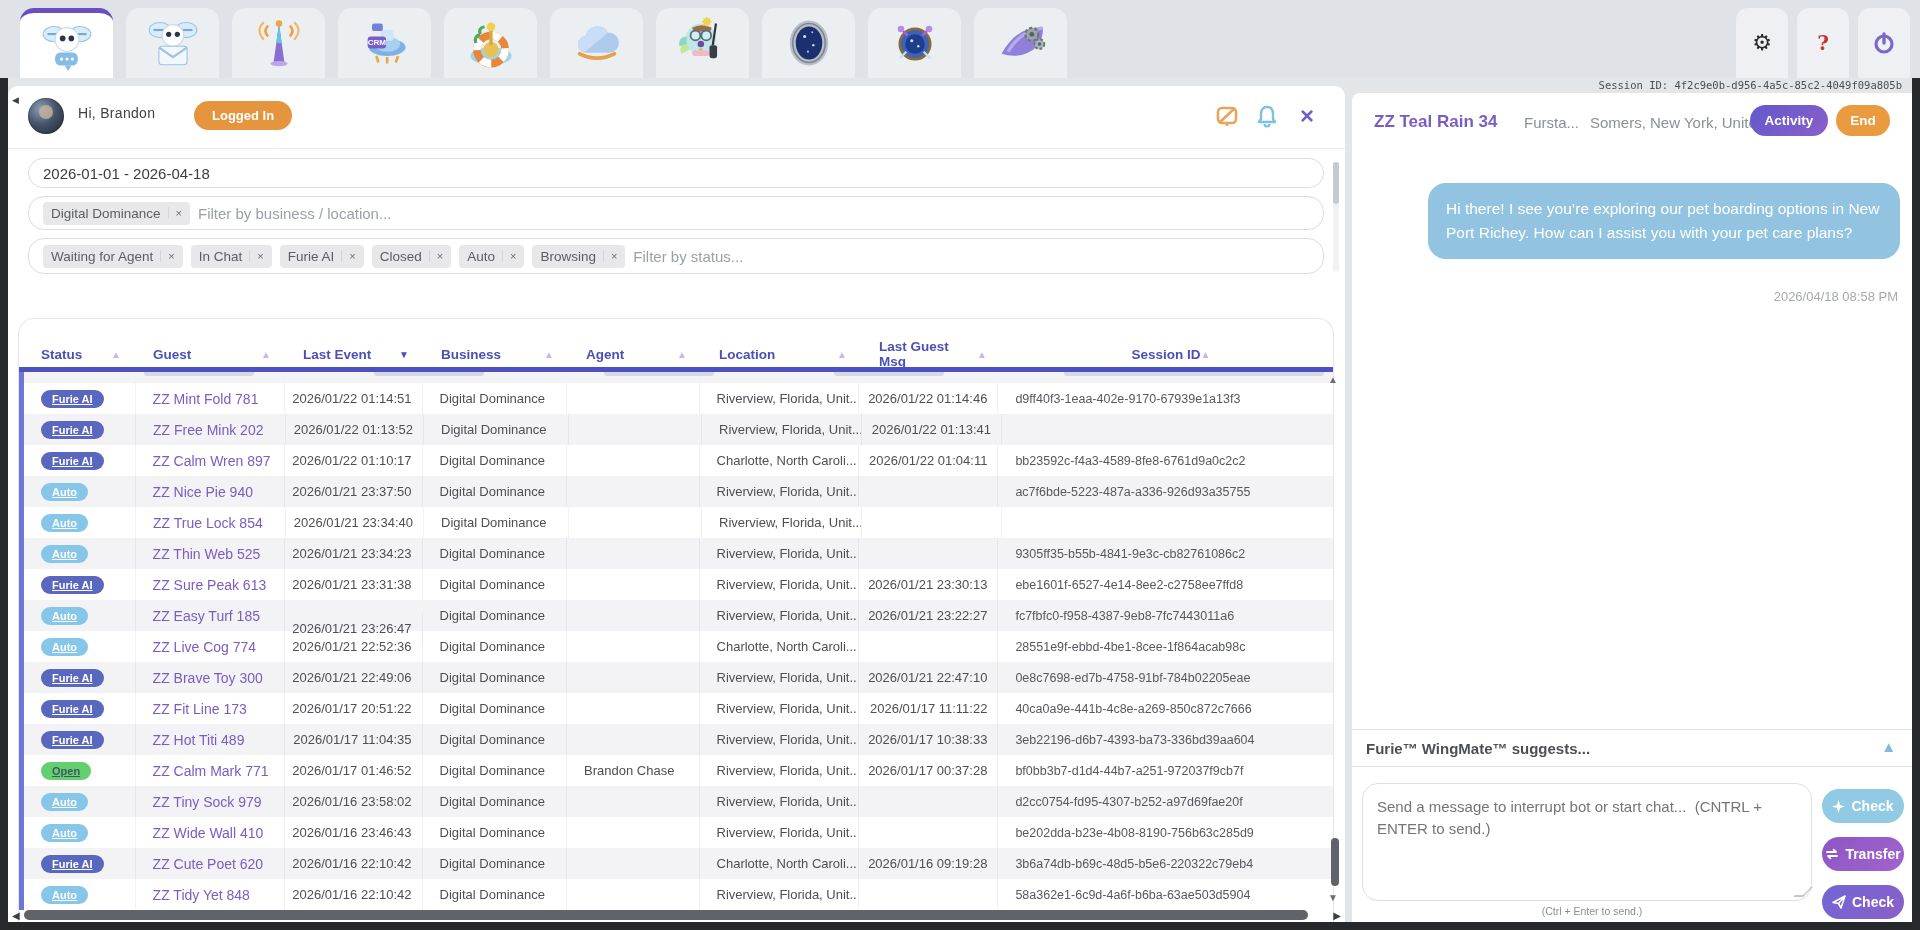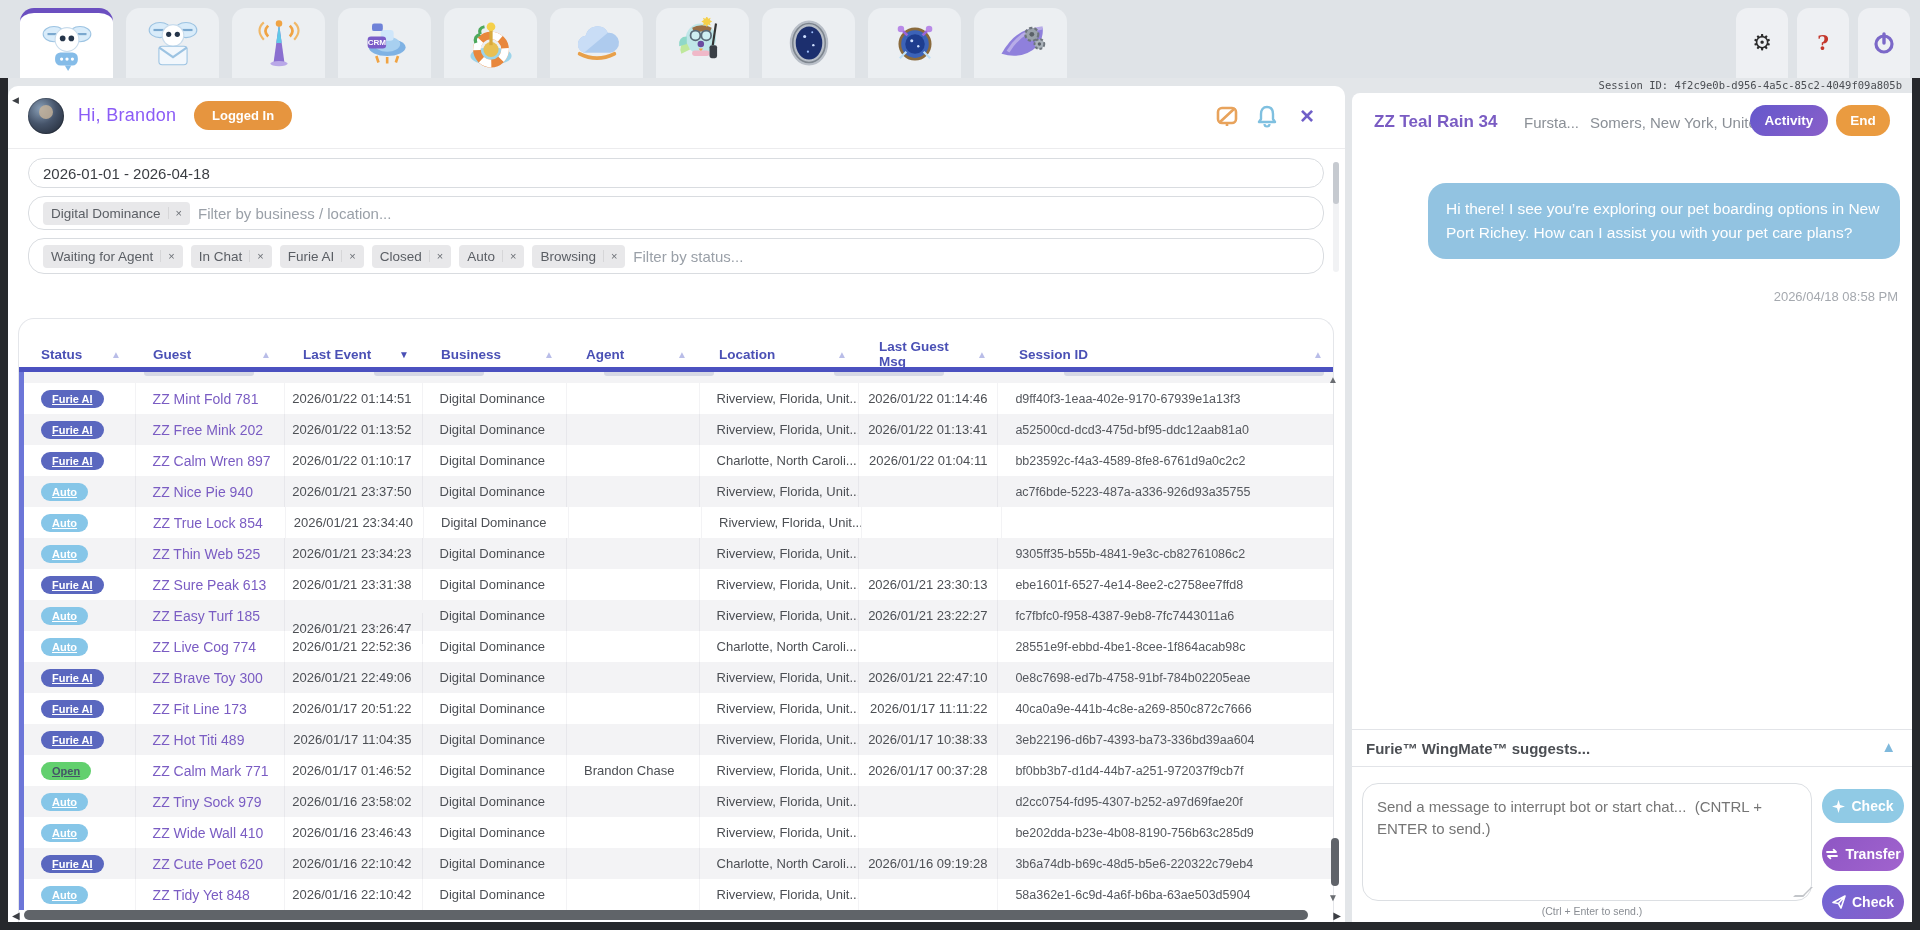--- a/index.html
+++ b/index.html
@@ -18,21 +18,21 @@
 
   
   .content { position:absolute; left:8px; top:78px; width:1904px; height:844px; background:#e3e6e9; }
 
   
   .left-panel { position:absolute; left:0; top:8px; width:1337px; height:836px; background:#ffffff; border-radius:10px 10px 0 0; overflow:hidden; }
   .mini-arrow { position:absolute; color:#3c3f44; font-size:9px; line-height:9px; }
   .lp-header { position:absolute; left:0; top:12px; width:100%; height:46px; }
   .avatar { position:absolute; left:20px; top:0px; width:36px; height:36px; border-radius:50%; background:radial-gradient(circle at 35% 30%, #8aa0b8 0%, #46546a 45%, #1d2430 100%); box-shadow:inset 0 0 0 1px rgba(0,0,0,.2); }
   .avatar::after{ content:""; position:absolute; left:11px; top:7px; width:14px; height:14px; border-radius:50%; background:#c8b49a; opacity:.8; }
-  .greeting { position:absolute; left:70px; top:7px; font-size:18px; color:#8b5cf6; letter-spacing:.3px; }
+  .greeting { position:absolute; left:70px; top:7px; font-size:14px; color:#404040; letter-spacing:.3px; }
   .logged-pill { position:absolute; left:186px; top:3px; background:#e6953f; color:#fff; font-size:13px; font-weight:bold; padding:7px 18px; border-radius:999px; }
   .hdr-icons { position:absolute; right:26px; top:6px; display:flex; gap:16px; align-items:center; }
   .hdr-icons .ic { width:24px; height:24px; display:flex; align-items:center; justify-content:center; cursor:pointer; }
   .close-x { color:#6f5fc8; font-size:24px; font-weight:bold; line-height:20px; }
   .lp-divider { position:absolute; left:0; top:62px; width:100%; height:1px; background:#ececee; }
 
   .input-box { position:absolute; left:20px; width:1296px; border:1px solid #d9dce0; border-radius:16px; background:#fff; display:flex; align-items:center; padding:0 14px; gap:8px; }
   .date-input { top:72px; height:30px; font-size:15px; color:#3a3d42; }
   .biz-input  { top:110px; height:34px; }
   .stat-input { top:152px; height:36px; }
@@ -340,21 +340,21 @@
             <span class="sort">▲</span>
           </div>
           <div class="th" style="width: 160px;">
             <span>Location</span>
             <span class="sort">▲</span>
           </div>
           <div class="th" style="width: 140px;">
             <span>Last Guest Msg</span>
             <span class="sort">▲</span>
           </div>
-          <div class="th" style="width: 336px;">
+          <div class="th" style="width: 336px; justify-content: center;">
             <span>Session ID</span>
             <span class="sort">▲</span>
           </div>
         </div>
       <div class="thick-line"></div>
       <div class="tbody" id="tbody">
           <div class="partial-row">
             <div class="smudge">
               <i></i>
               <i></i>
@@ -378,21 +378,20 @@
           <div class="trow alt">
             <div class="td" style="width: 112px;">
               <span class="badge furie">Furie AI</span>
             </div>
             <div class="td guest" style="width: 150px;">ZZ Free Mink 202</div>
             <div class="td right" style="width: 138px;">2026/01/22 01:13:52</div>
             <div class="td" style="width: 145px;">Digital Dominance</div>
             <div class="td" style="width: 133px;"></div>
             <div class="td" style="width: 160px;">Riverview, Florida, Unit...</div>
             <div class="td right" style="width: 140px;">2026/01/22 01:13:41</div>
-            <div class="td sid" style="width: 336px;">a52500cd-dcd3-475d-bf95-ddc12aab81a0</div>
           </div>
           <div class="trow">
             <div class="td" style="width: 112px;">
               <span class="badge furie">Furie AI</span>
             </div>
             <div class="td guest" style="width: 150px;">ZZ Calm Wren 897</div>
             <div class="td right" style="width: 138px;">2026/01/22 01:10:17</div>
             <div class="td" style="width: 145px;">Digital Dominance</div>
             <div class="td" style="width: 133px;"></div>
             <div class="td" style="width: 160px;">Charlotte, North Caroli...</div>

